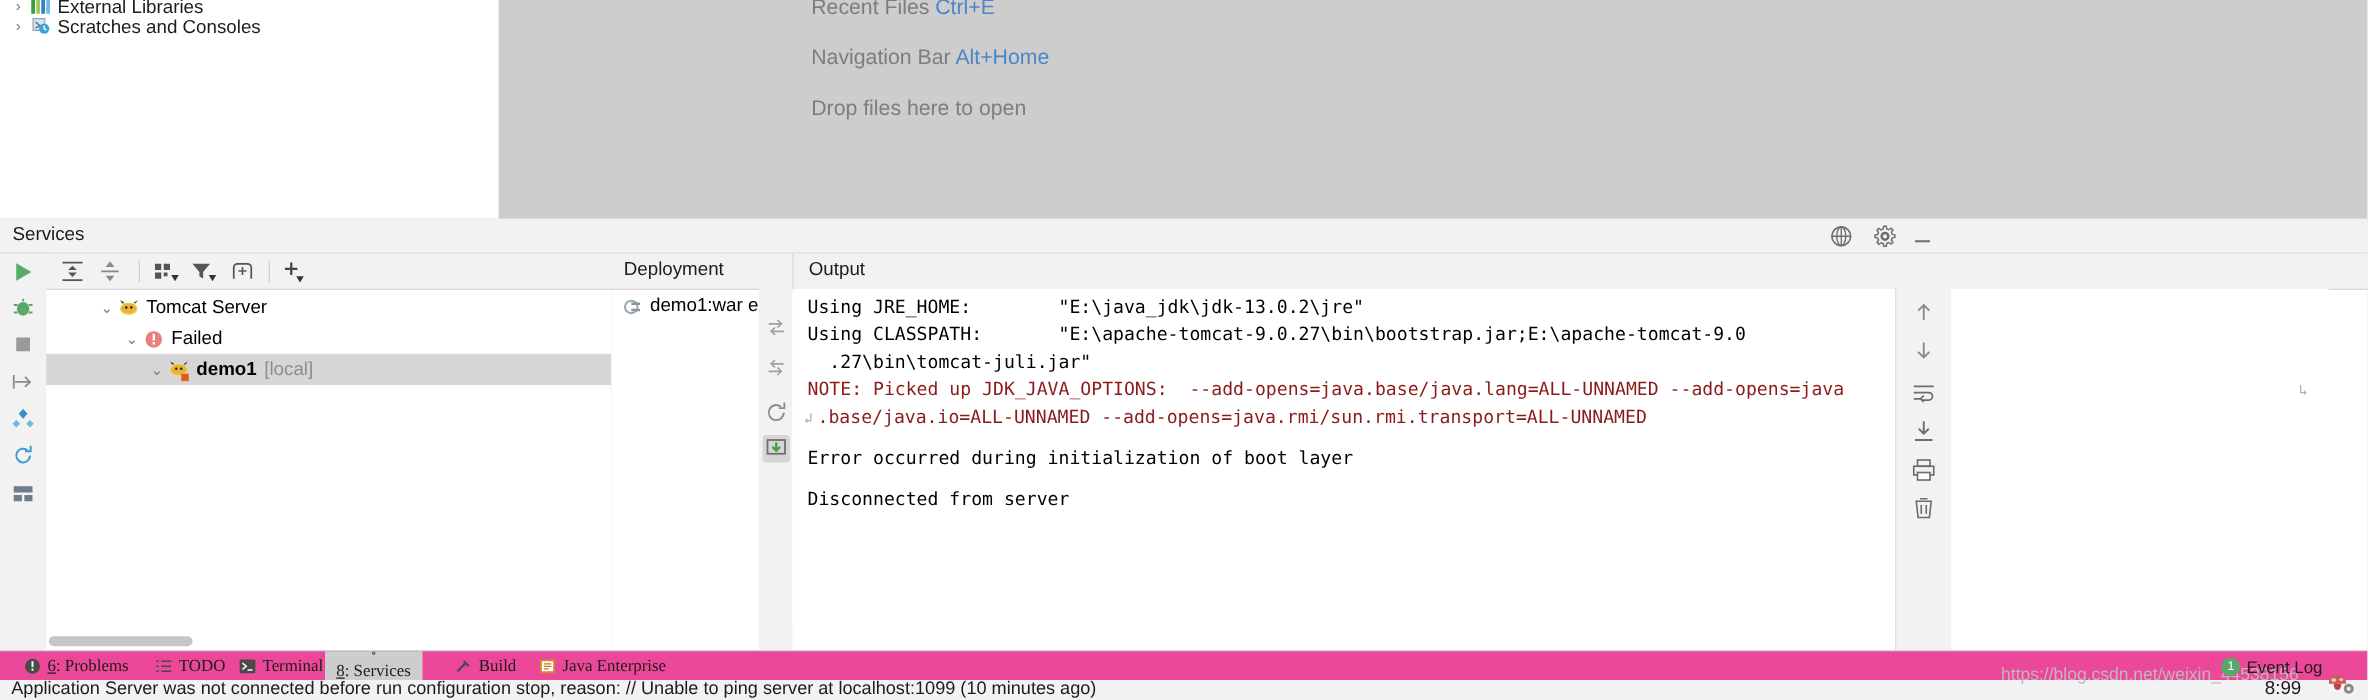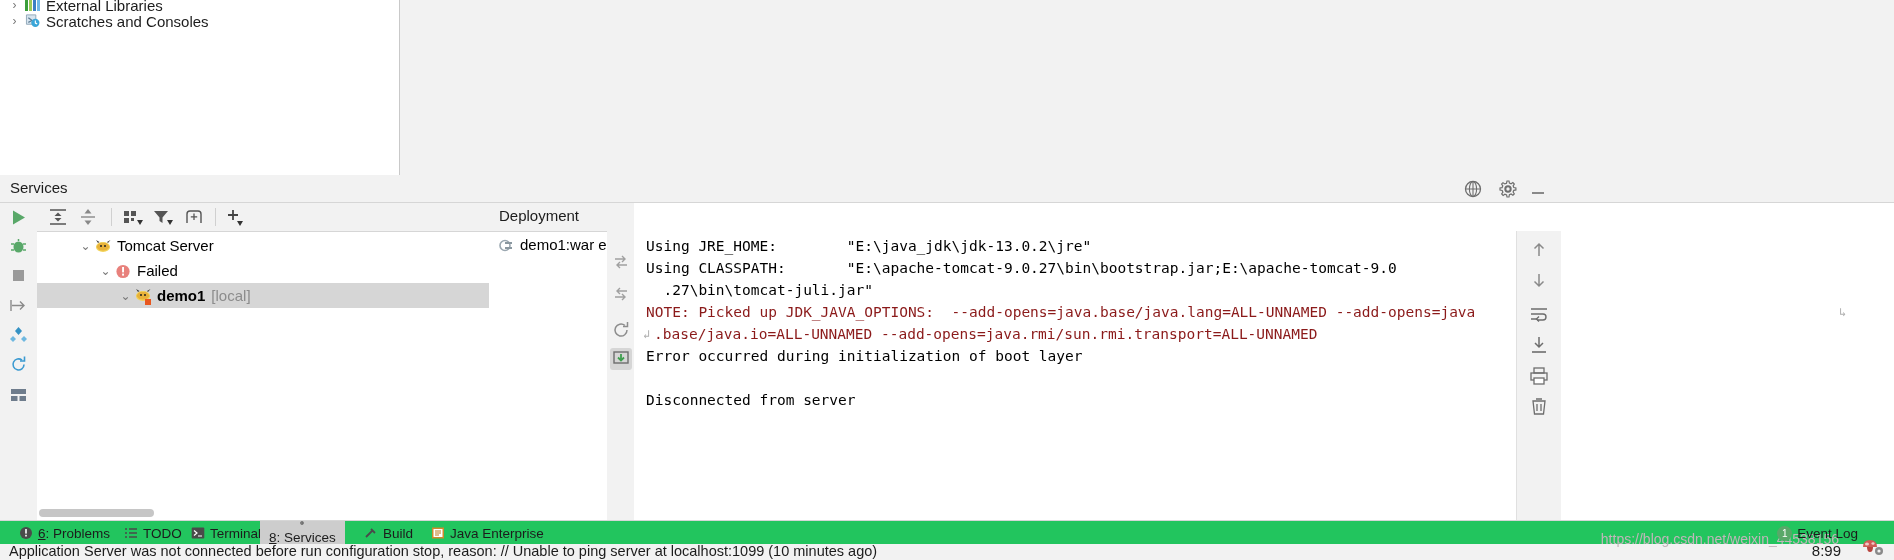--- a/index.html
+++ b/index.html
@@ -115,22 +115,23 @@
 
   
   .ctool{
     position:absolute;left:1516px;top:28px;width:44px;height:289px;background:#f2f2f2;
     border-left:1px solid #e0e0e0;
   }
   .ct-btn{position:absolute;left:11px;width:22px;height:22px;cursor:pointer;}
 
   
   .tabbar{
-    position:absolute;left:0;top:520px;width:1894px;height:24px;background:#22c55e;
+    position:absolute;left:0;top:520px;width:1894px;height:24px;background:#ec4899;
     border-top:1px solid #d6d6d6;
+    font-family:Liberation Serif, serif;
   }
   .tab{
     position:absolute;top:0;height:24px;display:flex;align-items:center;gap:5px;
     padding:0 9px;font-size:13.5px;color:#1c1c1c;white-space:nowrap;cursor:pointer;
   }
   .tab.active{background:#cdcdcd;flex-direction:column;}
   .tab u{text-decoration:underline;}
   .statusbar{
     position:absolute;left:0;top:544px;width:1894px;height:16px;background:#f2f2f2;
   }
@@ -179,20 +180,33 @@
             <path d="M1 2 L11 2 L11 9 L8 12 L1 12 Z" fill="#d6e4ef" stroke="#8fa6b8" stroke-width="1"></path>
             <path d="M3 5 L7 8 L3 10" fill="none" stroke="#5f7d94" stroke-width="1.3"></path>
             <circle cx="10.5" cy="10.5" r="4.4" fill="#3aa6d8"></circle>
             <path d="M10.5 8 L10.5 10.7 L12.4 11.6" stroke="#fff" stroke-width="1.2" fill="none"></path>
           </svg>
         </span>
         <span class="tree-label">Scratches and Consoles</span>
       </div>
     </div>
 
+    <div class="editor-bg">
+      <div class="hint" style="left:250px;top:-4px;">
+        <span>Recent Files</span>
+        <span class="key">Ctrl+E</span>
+      </div>
+      <div class="hint" style="left:250px;top:36px;">
+        <span>Navigation Bar</span>
+        <span class="key">Alt+Home</span>
+      </div>
+      <div class="hint" style="left:250px;top:77px;">
+        <span>Drop files here to open</span>
+      </div>
+    </div>
   </div>
 
   <div class="services-win">
 
     <div class="svc-header">
       <span class="svc-title">Services</span>
 
       <span class="hdr-btn" style="left:1463px;">
         <svg width="20" height="20" viewBox="0 0 20 20">
           <circle cx="10" cy="10" r="7.5" fill="none" stroke="#6e6e6e" stroke-width="1.3"></circle>
@@ -395,30 +409,33 @@
         </span>
         <span class="ms-btn active" style="top:117px;">
           <svg width="22" height="22" viewBox="0 0 22 22">
             <rect x="4" y="4" width="14" height="11" fill="none" stroke="#6d6d6d" stroke-width="1.4"></rect>
             <path d="M11 6 V12 M8 9.5 L11 12.5 L14 9.5" stroke="#3f9f4f" stroke-width="1.8" fill="none"></path>
           </svg>
         </span>
       </div>
 
       <div class="output">
+        <div class="out-hdr">
+          <span>Output</span>
+        </div>
 
         <div class="console">
           <div class="cline" style="top:5px;">Using JRE_HOME:        "E:\java_jdk\jdk-13.0.2\jre"</div>
           <div class="cline" style="top:27px;">Using CLASSPATH:       "E:\apache-tomcat-9.0.27\bin\bootstrap.jar;E:\apache-tomcat-9.0</div>
           <div class="cline" style="top:49px;">  .27\bin\tomcat-juli.jar"</div>
           <div class="cline" style="top:71px;color:#8b1a1a;">NOTE: Picked up JDK_JAVA_OPTIONS:  --add-opens=java.base/java.lang=ALL-UNNAMED --add-opens=java</div>
           <div class="cline" style="top:93px;color:#8b1a1a;left:20px;">.base/java.io=ALL-UNNAMED --add-opens=java.rmi/sun.rmi.transport=ALL-UNNAMED</div>
           <div class="cline wrapmark" style="top:93px;left:9px;">↲</div>
           <div class="cline wrapmark" style="top:71px;left:1205px;">↳</div>
-          <div class="cline" style="top:115px;">Error occurred during initialization of boot layer</div>
+          <div class="cline" style="top:126px;">Error occurred during initialization of boot layer</div>
           <div class="cline" style="top:159px;">Disconnected from server</div>
         </div>
 
       </div>
 
       <div class="ctool">
         <span class="ct-btn" style="top:8px;">
           <svg width="22" height="22" viewBox="0 0 22 22">
               <path d="M11 17 V5 M6.5 9.5 L11 5 L15.5 9.5" fill="none" stroke="#8a8a8a" stroke-width="1.5"></path>
             </svg>

